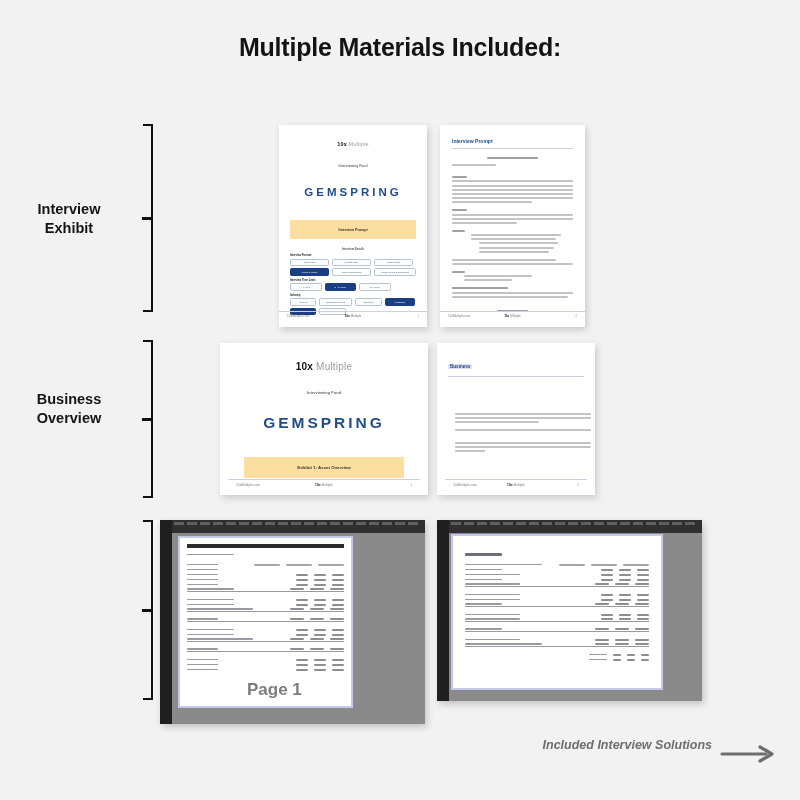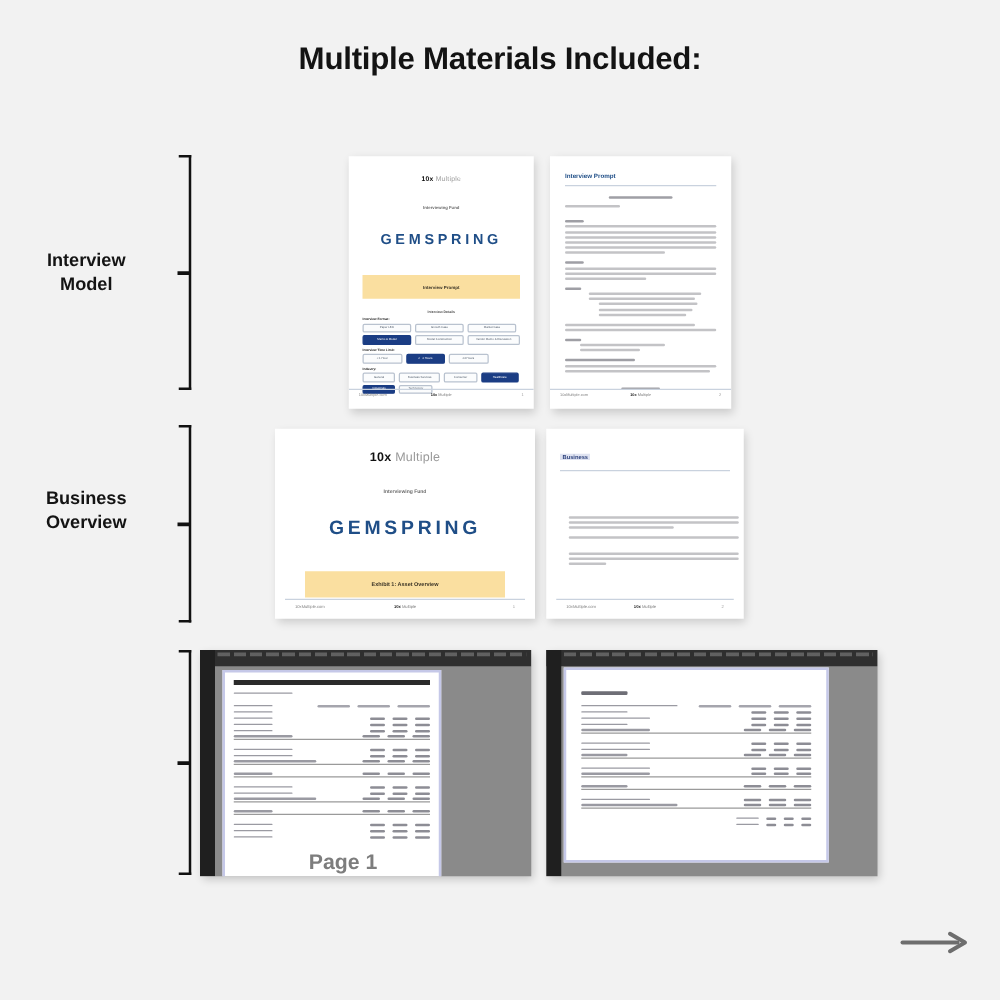--- a/index.html
+++ b/index.html
@@ -270,21 +270,21 @@
 </style>
 </head>
 <body>
 
 <div class="page-title">Multiple Materials Included:</div>
 
 <div class="section section-1">
 
   <div class="row-label">
     <div>Interview</div>
-    <div>Model</div>
+    <div>Exhibit</div>
   </div>
 
   <div class="bracket">
     <div class="b-vert"></div>
       <div class="b-top"></div>
       <div class="b-bot"></div>
       <div class="b-tick"></div>
   </div>
 
   <div class="doc" style="left:279px; top:3px; width:148px; height:202px;">
@@ -446,21 +446,21 @@
 <div class="section section-3">
 
 
   <div class="bracket">
     <div class="b-vert"></div>
       <div class="b-top"></div>
       <div class="b-bot"></div>
       <div class="b-tick"></div>
   </div>
 
-  <div class="sheet" style="left:160px; top:8px; width:265px; height:181px;">
+  <div class="sheet" style="left:160px; top:8px; width:265px; height:204px;">
     <div class="chrome-top"></div>
     <div class="chrome-left"></div>
     <div class="chrome-ruler"></div>
 
     <div class="paper" style="left:18px; top:16px; width:175px; height:172px; padding:6px 7px;">
       <div class="hdr-bar"></div>
       <div class="srow">
           <span class="lbl mid"></span>
         </div>
       <div class="srow spacer"></div>
@@ -709,18 +709,19 @@
           <span class="num" style="width:8px"></span>
           <span class="num" style="width:8px"></span>
         </div>
     </div>
 
     <div class="watermark" style="left:90px; top:158px; font-size:17px;"></div>
   </div>
 </div>
 
 <div class="note">
+  <div>Included Interview Solutions</div>
 </div>
 
 <svg class="note-arrow" viewBox="0 0 58 20">
   <line x1="2" y1="10" x2="46" y2="10" stroke="#6e6e6e" stroke-width="3.2" stroke-linecap="round"></line>
   <polyline points="40,3 52,10 40,17" fill="none" stroke="#6e6e6e" stroke-width="3.2" stroke-linecap="round" stroke-linejoin="round"></polyline>
 </svg>
 
 </body></html>

